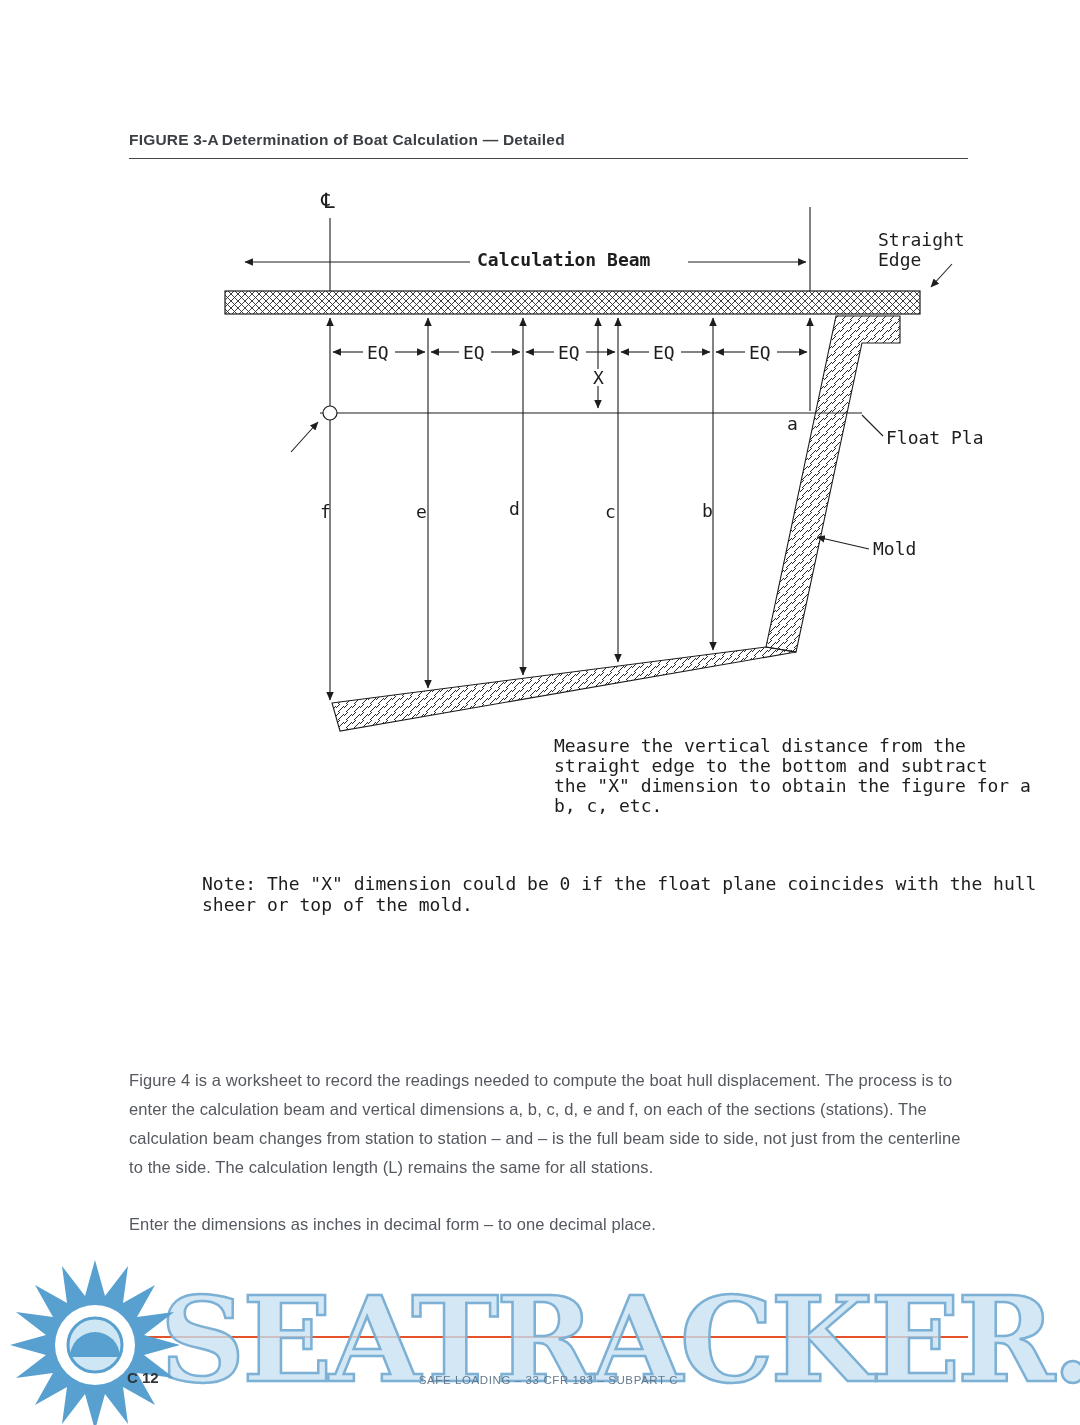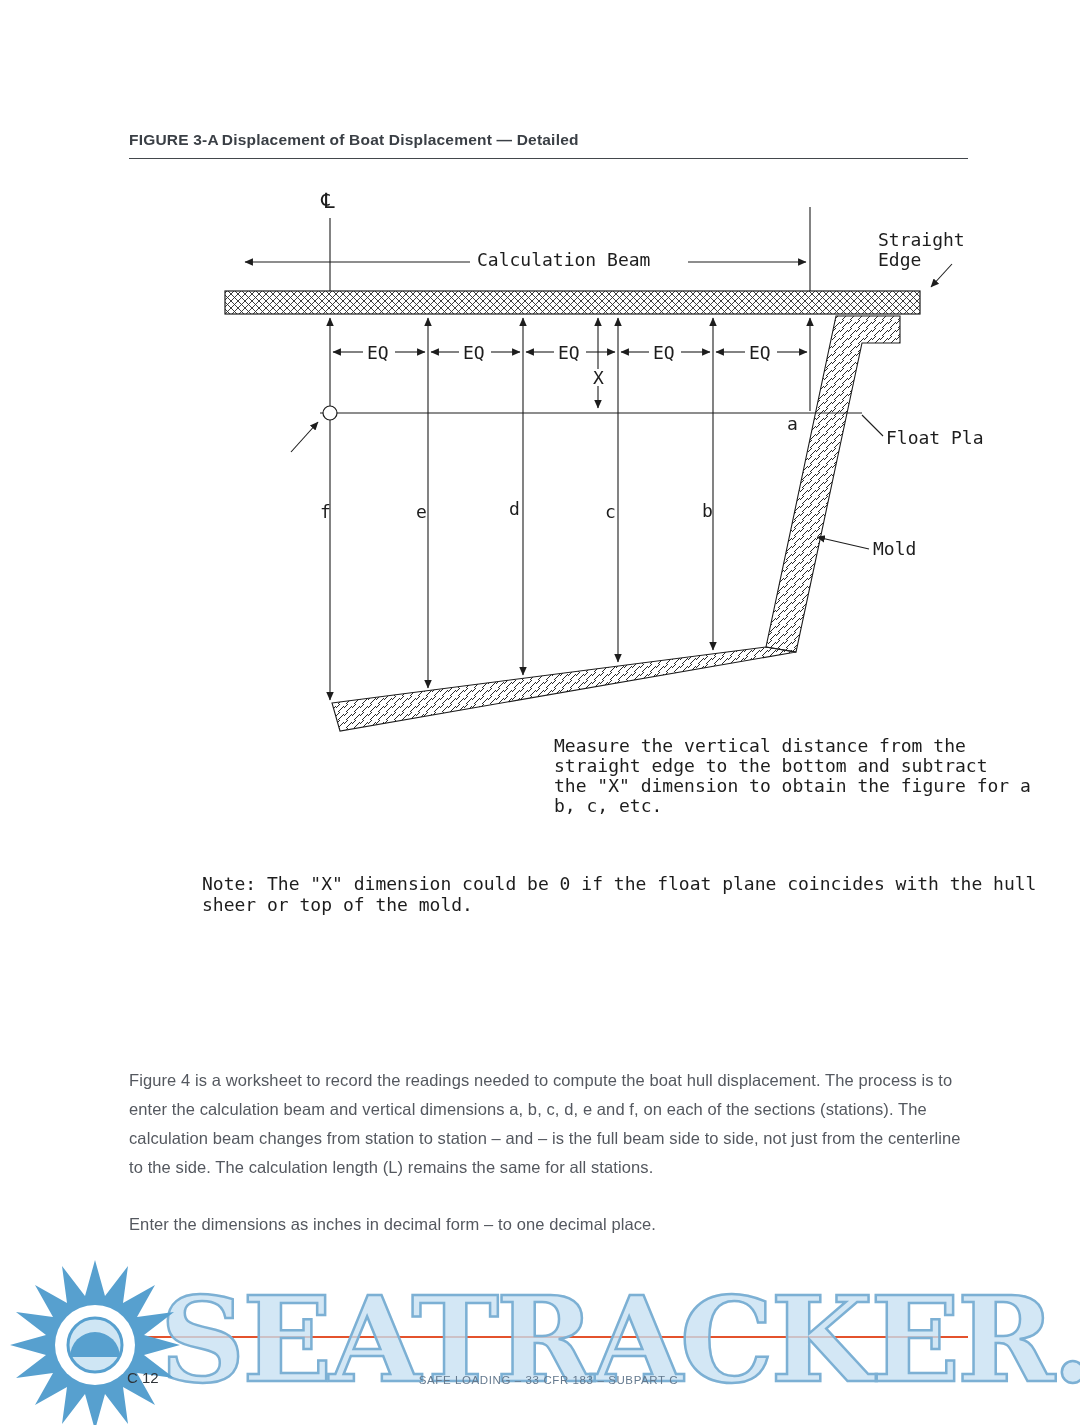--- a/index.html
+++ b/index.html
@@ -32,40 +32,40 @@
   .cl-symbol{font-family:"DejaVu Sans",sans-serif;font-size:21px;line-height:21px;}
   .x-label{background:#fff;padding:0 3px;line-height:17px;}
   .para{
     left:129px;width:838px;font-size:16.5px;line-height:29px;letter-spacing:.1px;
     color:var(--body-text);
   }
   .footer-line{
     left:129px;top:1336px;width:839px;height:2px;background:var(--accent-line);z-index:2;
   }
   .page-num{
-    left:127px;top:1369px;font-size:15px;font-weight:400;color:#2e3338;z-index:6;
+    left:127px;top:1369px;font-size:15px;font-weight:700;color:#2e3338;z-index:6;
   }
   .footer-text{
     left:129px;top:1366px;width:839px;text-align:center;font-size:11.5px;
     letter-spacing:.6px;color:var(--footer-text);z-index:6;margin-top:8px;
   }
   .watermark{
     left:160px;top:1281px;z-index:3;white-space:nowrap;
     font-family:"DejaVu Serif",serif;font-weight:bold;font-size:118px;letter-spacing:-3px;
     color:rgba(199,224,242,.78);-webkit-text-stroke:2.5px var(--watermark-stroke);
     line-height:1;
   }
   .sun{left:0px;top:1255px;z-index:3;}
 </style>
 </head>
 <body>
 
 <div class="abs heading">
   <span>FIGURE 3-A</span>
-  <span>Displacement of Boat Displacement — Detailed</span>
+  <span>Determination of Boat Calculation — Detailed</span>
 </div>
 <div class="abs rule"></div>
 
 <div class="abs" style="left:0;top:0;width:1080px;height:960px;">
 
   <svg width="1080" height="960" viewBox="0 0 1080 960" style="position:absolute;left:0;top:0;">
     <defs>
       <marker id="ah" viewBox="0 0 10 10" refX="8.5" refY="5" markerWidth="8.5" markerHeight="8.5" orient="auto-start-reverse">
         <path d="M0,1 L9,5 L0,9 z" fill="#1d1d1d"></path>
       </marker>
@@ -121,21 +121,21 @@
       <line x1="649" y1="352" x2="621" y2="352" marker-end="url(#ah)"></line>
       <line x1="681" y1="352" x2="710" y2="352" marker-end="url(#ah)"></line>
       <line x1="745" y1="352" x2="716" y2="352" marker-end="url(#ah)"></line>
       <line x1="777" y1="352" x2="807" y2="352" marker-end="url(#ah)"></line>
     </g>
 
     <circle cx="330" cy="413" r="7" fill="#ffffff" stroke="#1d1d1d" stroke-width="1.2"></circle>
   </svg>
 
   <div class="dlabel cl-symbol" style="left:321px;top:191px;">℄</div>
-  <div class="dlabel" style="left:477px;top:250px;">Calculation Beam</div>
+  <div class="dlabel" style="left:477px;top:250px;font-weight:bold;">Calculation Beam</div>
   <div class="dlabel" style="left:878px;top:230px;">Straight
 Edge</div>
 
   <div class="dlabel" style="left:367px;top:343px;">EQ</div>
   <div class="dlabel" style="left:463px;top:343px;">EQ</div>
   <div class="dlabel" style="left:558px;top:343px;">EQ</div>
   <div class="dlabel" style="left:653px;top:343px;">EQ</div>
   <div class="dlabel" style="left:749px;top:343px;">EQ</div>
 
   <div class="dlabel x-label" style="left:590px;top:369px;">X</div>

